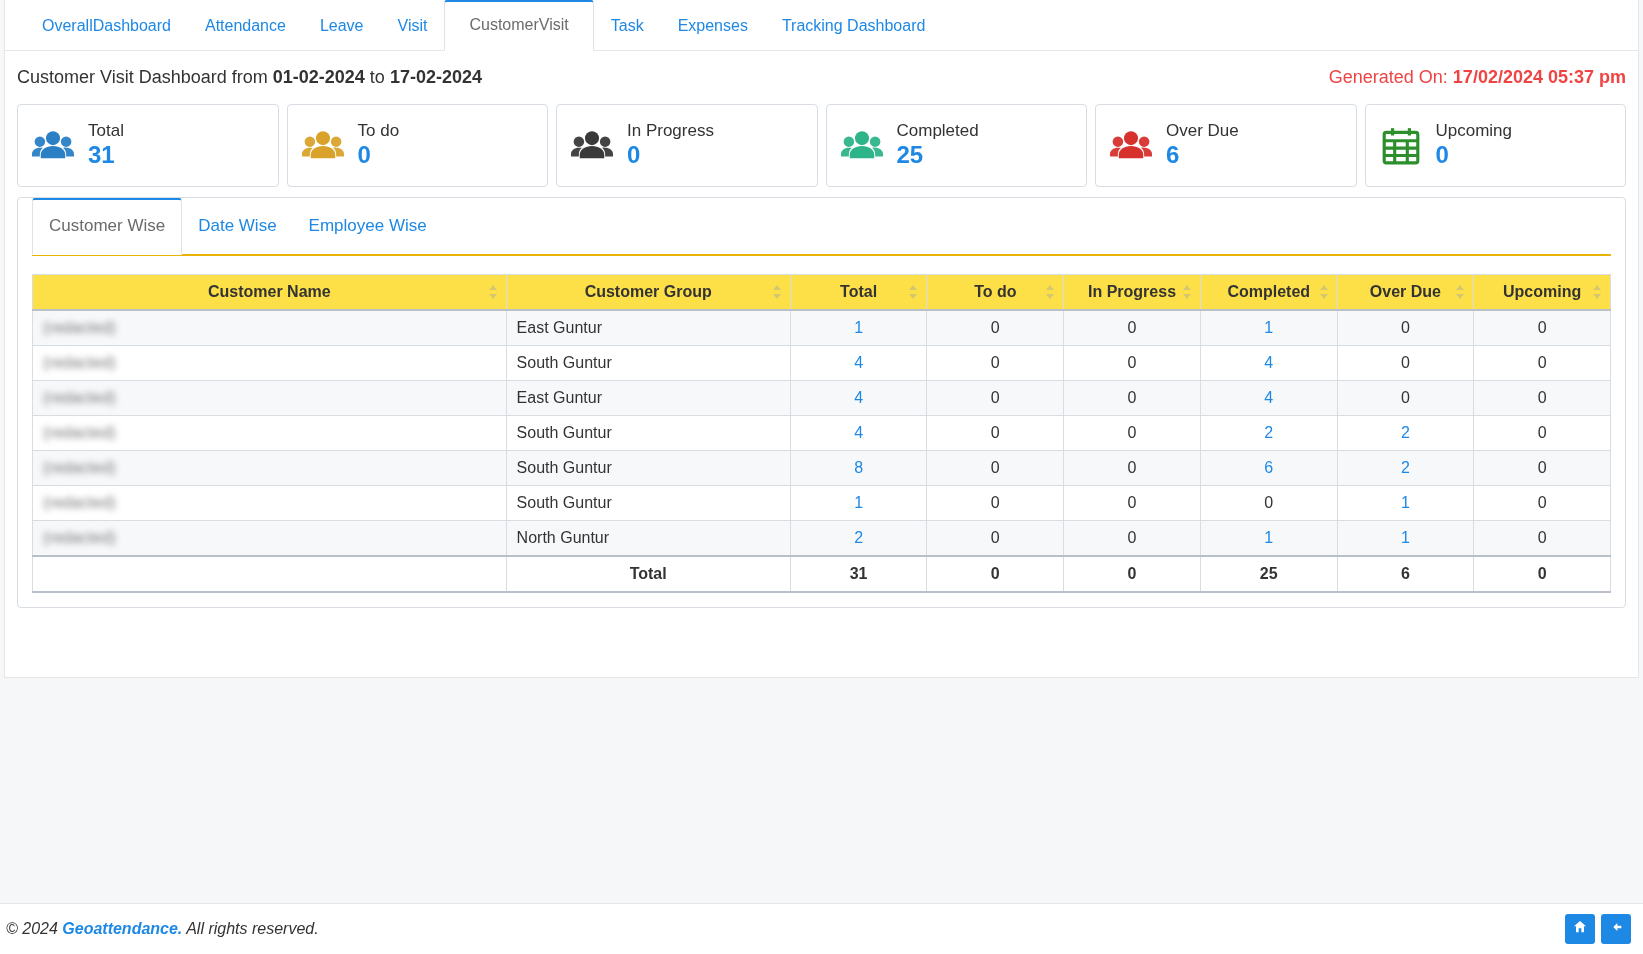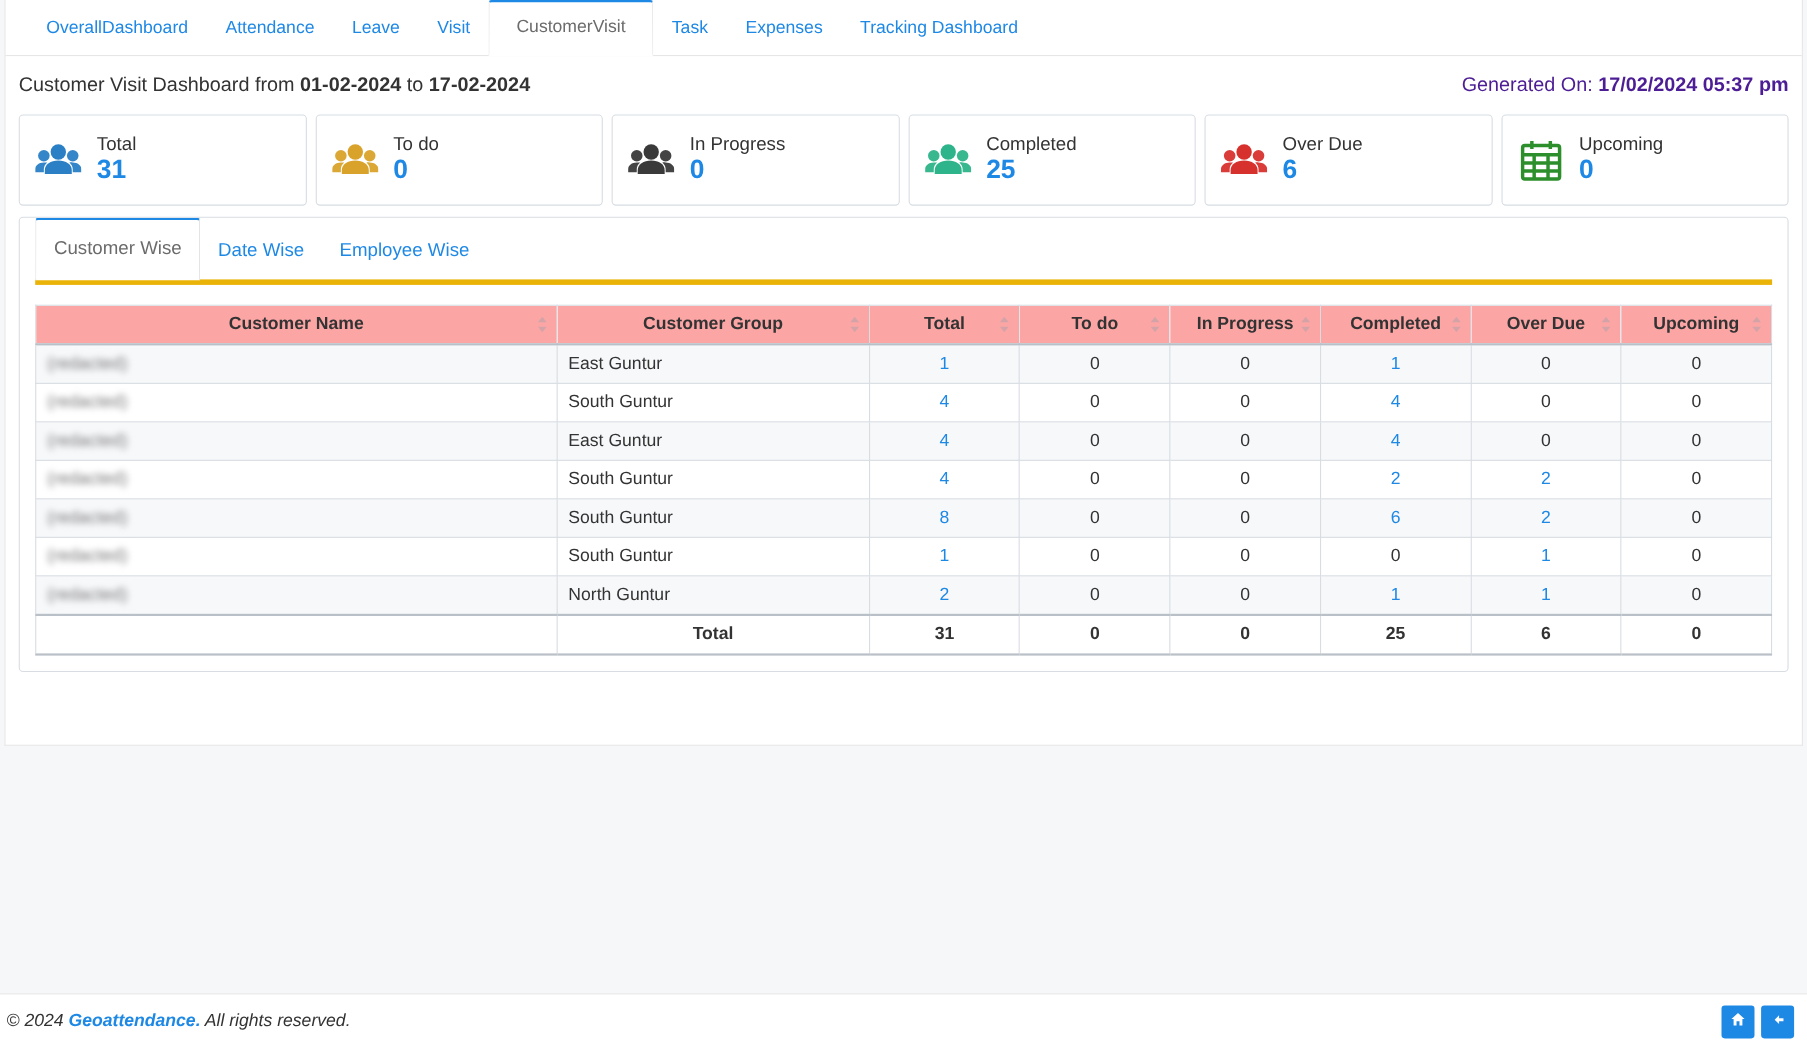--- a/index.html
+++ b/index.html
@@ -56,21 +56,21 @@
     margin-bottom:-1px;
     padding:14px 24px 16px;
   }
   .titlebar{
     display:flex;
     justify-content:space-between;
     align-items:center;
     padding:0 12px 16px 12px;
   }
   .titlebar .left{font-size:18px;color:#333;}
-  .titlebar .right{font-size:18px;color:#4c1d95;}
+  .titlebar .right{font-size:18px;color:#ef4444;}
   .titlebar b{font-weight:700;}
   
   .cards{
     display:flex;
     gap:8px;
     padding:0 12px 10px 12px;
   }
   .card{
     flex:1 1 0;
     border:1px solid var(--border);
@@ -89,22 +89,22 @@
   
   .panel{
     border:1px solid var(--border);
     border-radius:4px;
     margin:0 12px;
     padding:0 14px 14px 14px;
     background:#fff;
   }
   .sub-tabs{
     display:flex;
-    align-items:flex-end;
-    border-bottom:5px solid #eab308;
+    align-items:center;
+    border-bottom:2px solid #eab308;
     margin:0 -0px 18px -0px;
   }
   .sub-tabs .tab{
     padding:16px 16px;
     color:var(--link);
     cursor:pointer;
     font-size:17px;
   }
   .sub-tabs .tab.active{
     color:#6b6b6b;
@@ -124,21 +124,21 @@
   }
   table.data th, table.data td{
     border:1px solid var(--border);
     padding:8px 10px;
     font-size:16px;
   }
   table.data thead th{
     font-weight:700;
     text-align:center;
     position:relative;
-    background:#fca5a5;
+    background:#fde047;
     margin-left:17px;
   }
   .sort-icon{
     position:absolute;
     right:8px;
     top:50%;
     transform:translateY(-50%);
     opacity:0.4;
   }
   .sort-icon svg{width:10px;height:14px;display:block;}

